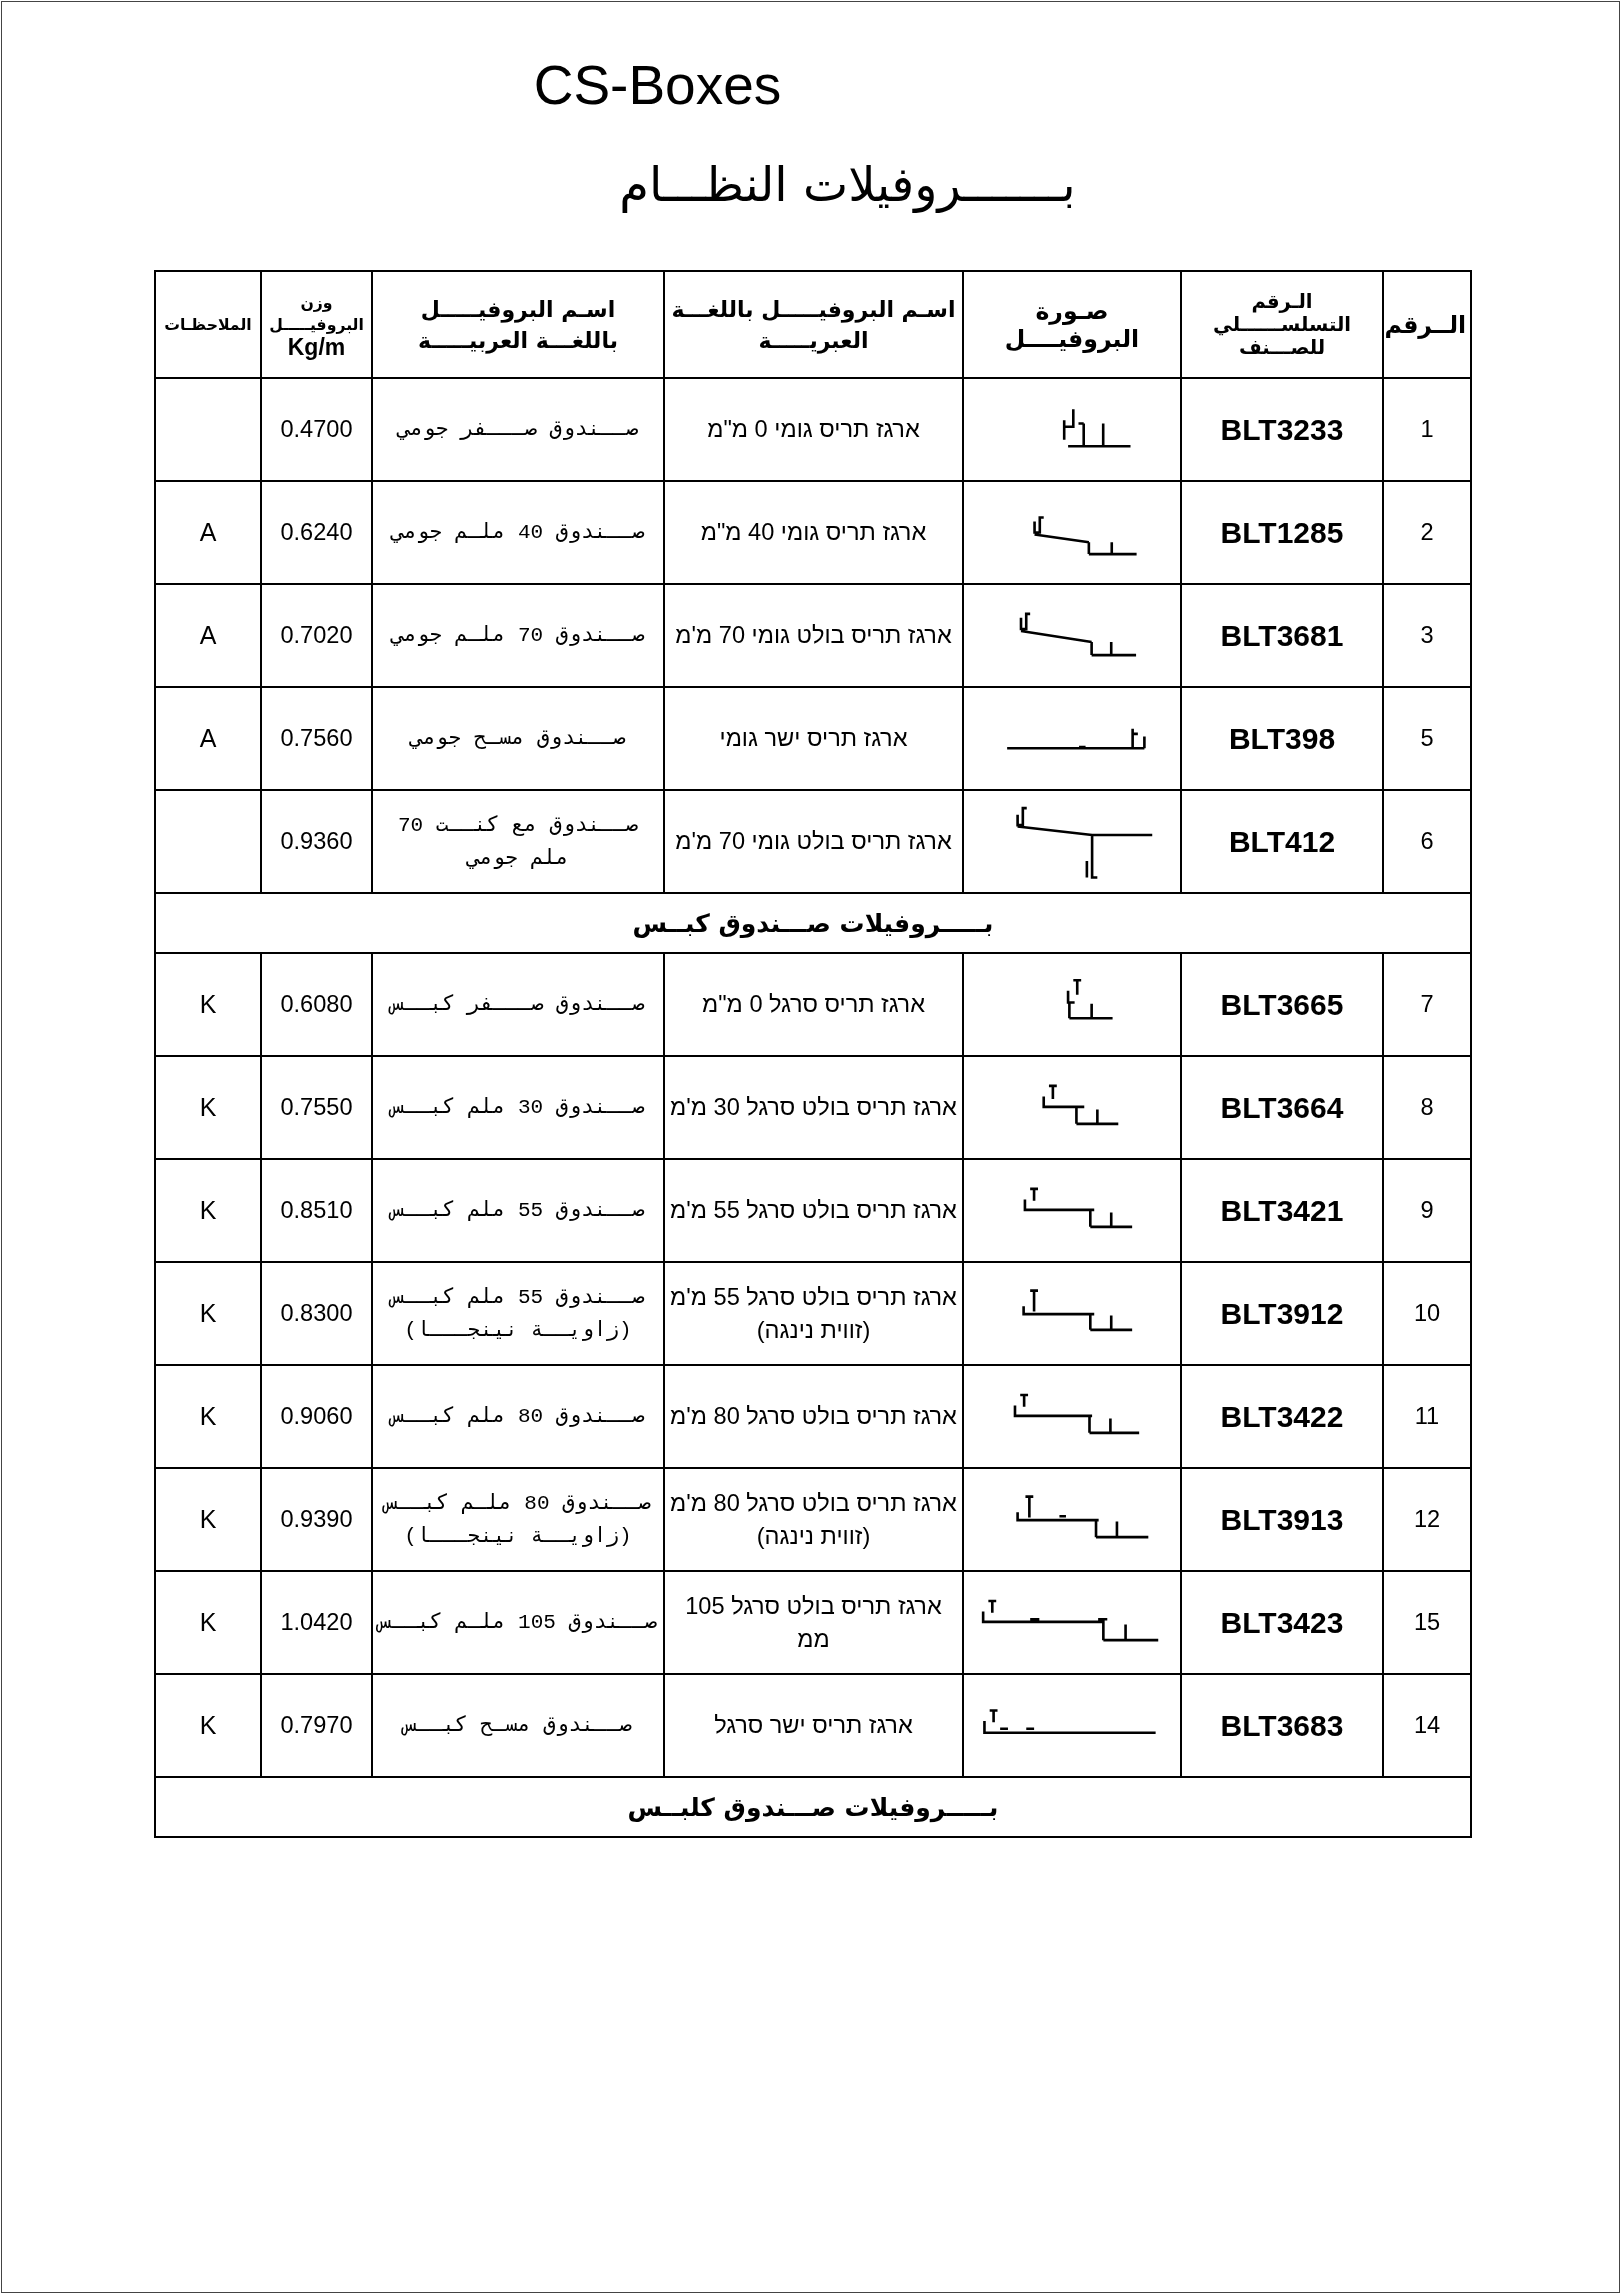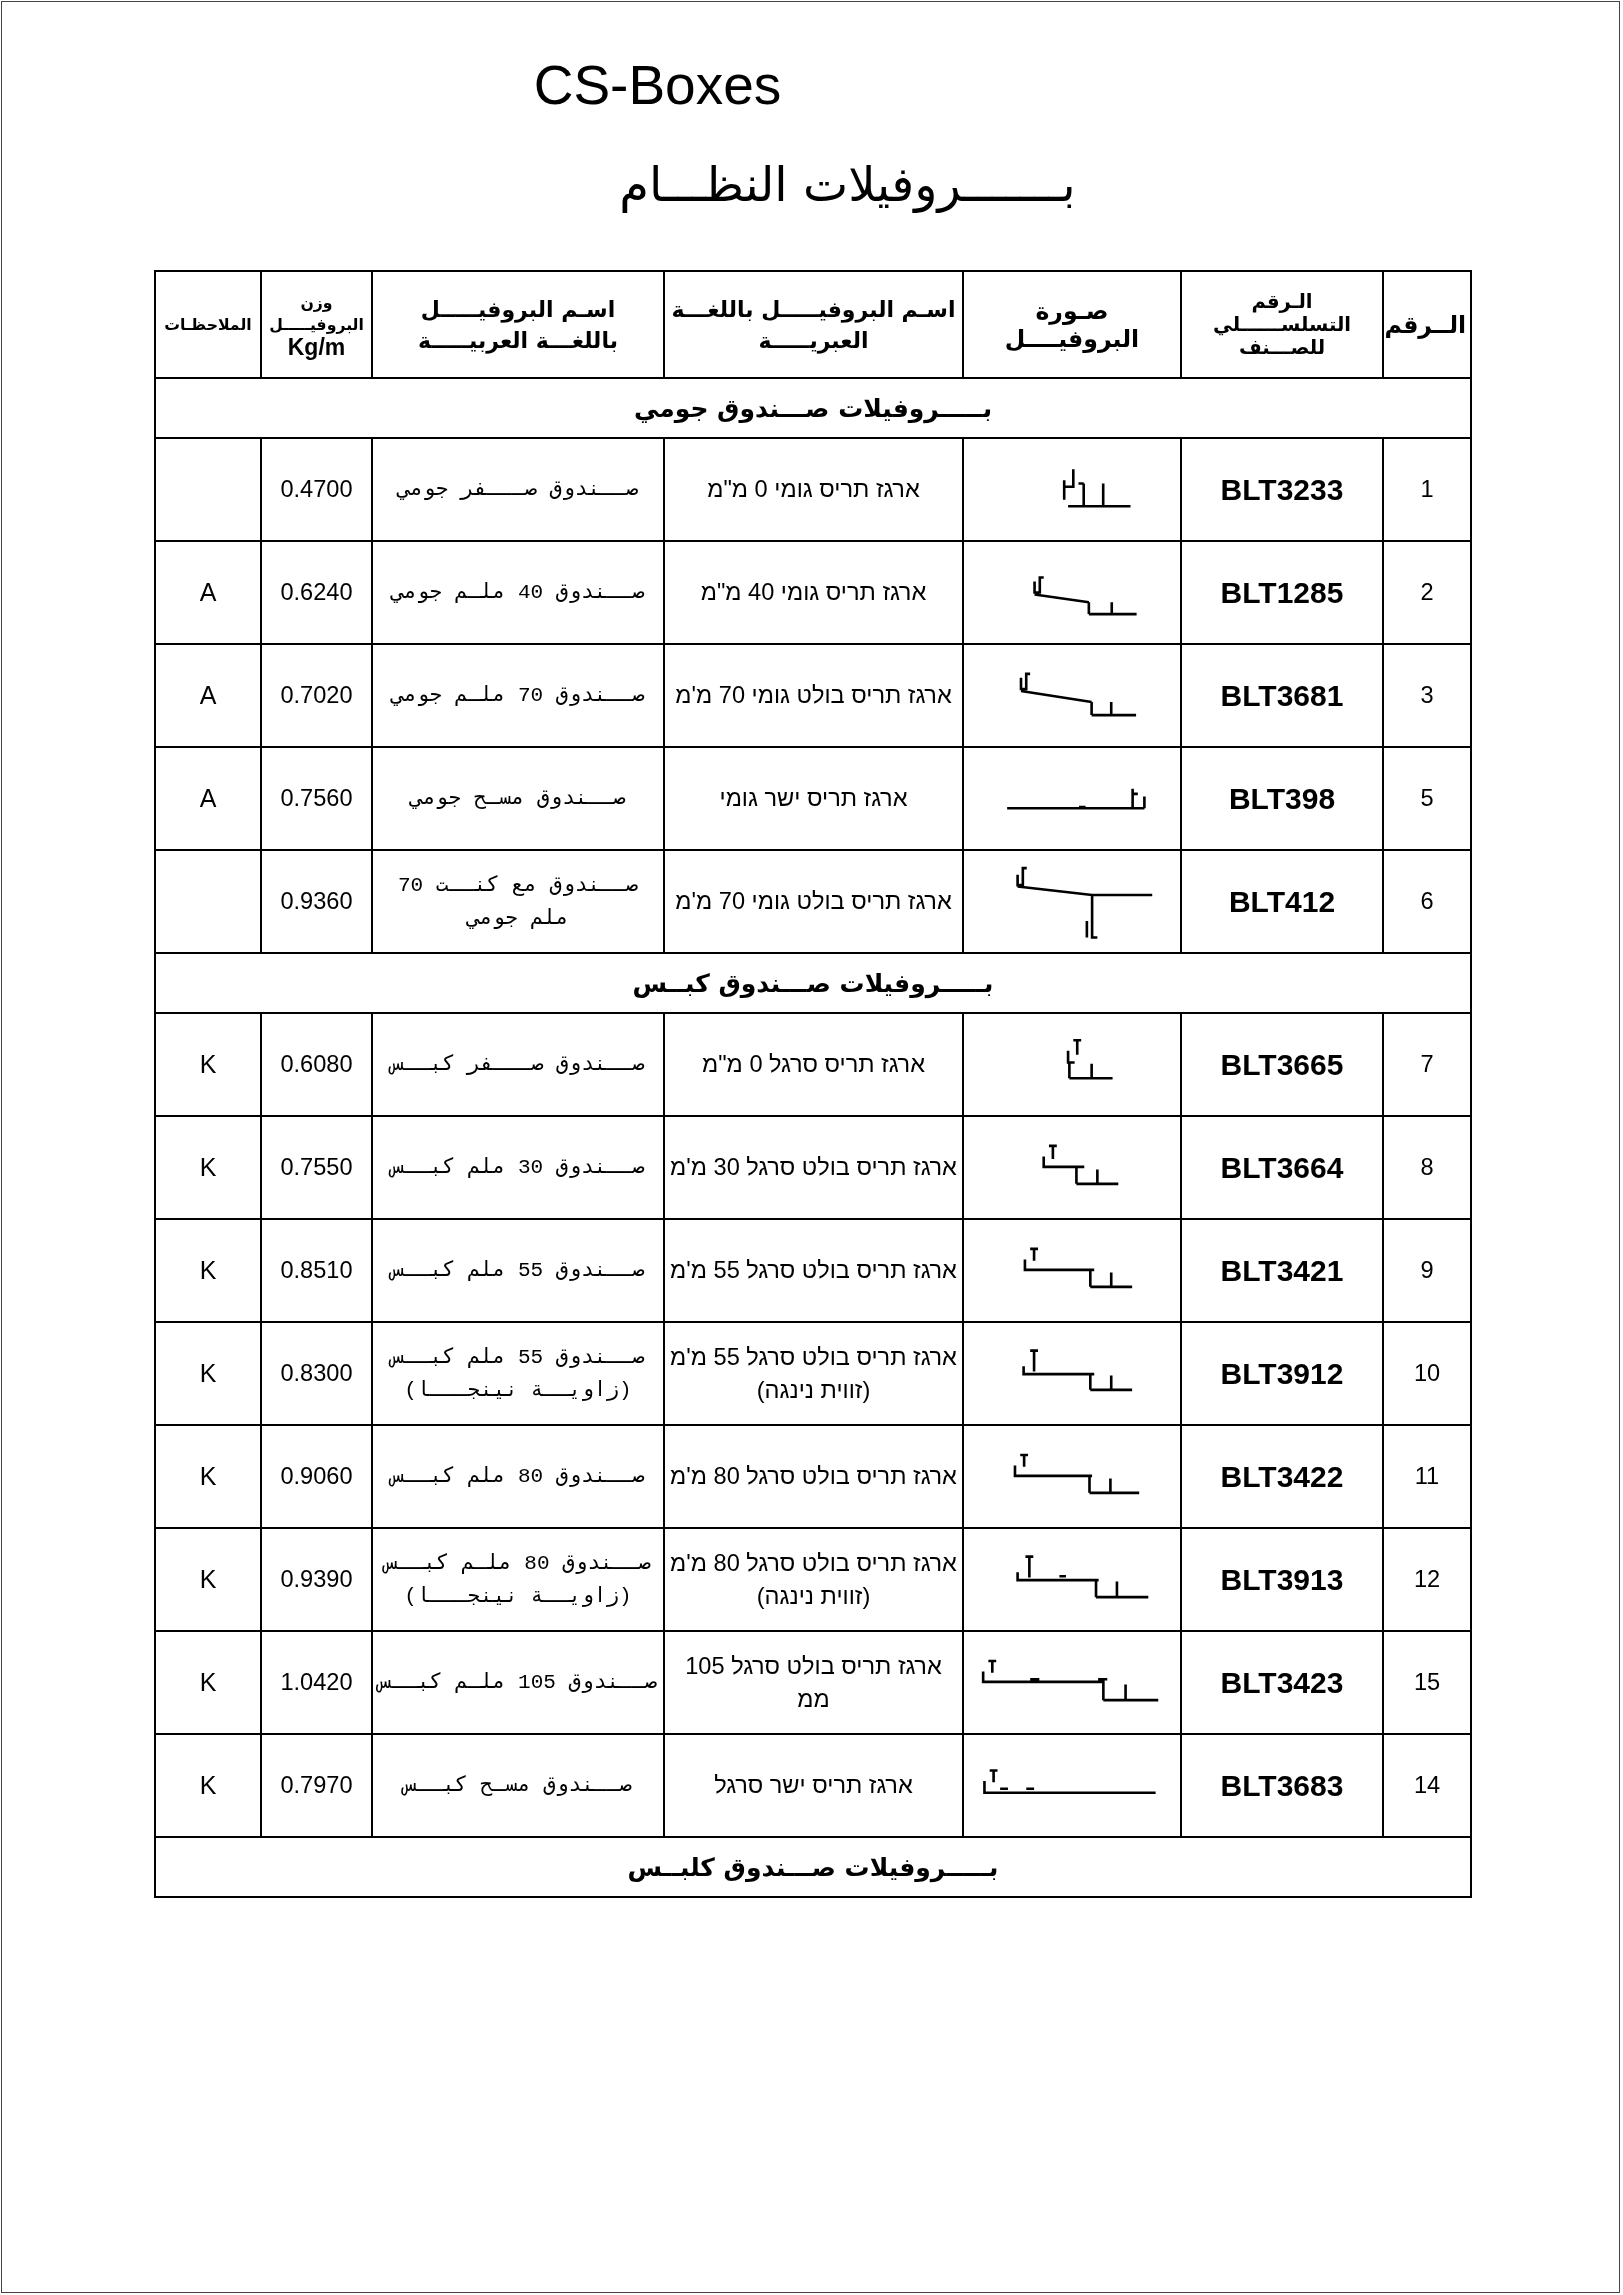--- a/index.html
+++ b/index.html
@@ -49,23 +49,20 @@
       <tr class="hdr">
     <td class="h-notes">الملاحظـات</td>
     <td class="h-wt"><span>وزن البروفيـــــل</span><span class="unit">Kg/m</span></td>
     <td class="h-ar">اسـم البروفيـــــل باللغـــة العربيـــــة</td>
     <td class="h-he">اسـم البروفيـــــل باللغـــة العبريـــــة</td>
     <td class="h-img">صـورة البروفيــــل</td>
     <td class="h-code">الـرقم التسلســــــلي للصـــنف</td>
     <td class="h-no">الــرقم</td>
   </tr>
 
-  <tr class="section">
-        <td colspan="7">بـــــروفيلات صـــندوق جومي</td>
-      </tr>
 
   <tr class="row">
     <td class="c-notes"></td>
     <td class="c-wt">0.4700</td>
     <td class="c-ar">صــندوق صـــفر جومي</td>
     <td class="c-he">ארגז תריס גומי 0 מ"מ</td>
     <td class="c-img">
       <svg width="144" height="52" viewBox="0 0 220 80">
             <g fill="none" stroke="#000" stroke-width="4">
               <path d="M112 8 V35 H98 V55 M98 40 V25 M120 30 H128 M128 30 V65 M158 30 V65 H200 M104 65 H200"></path>

